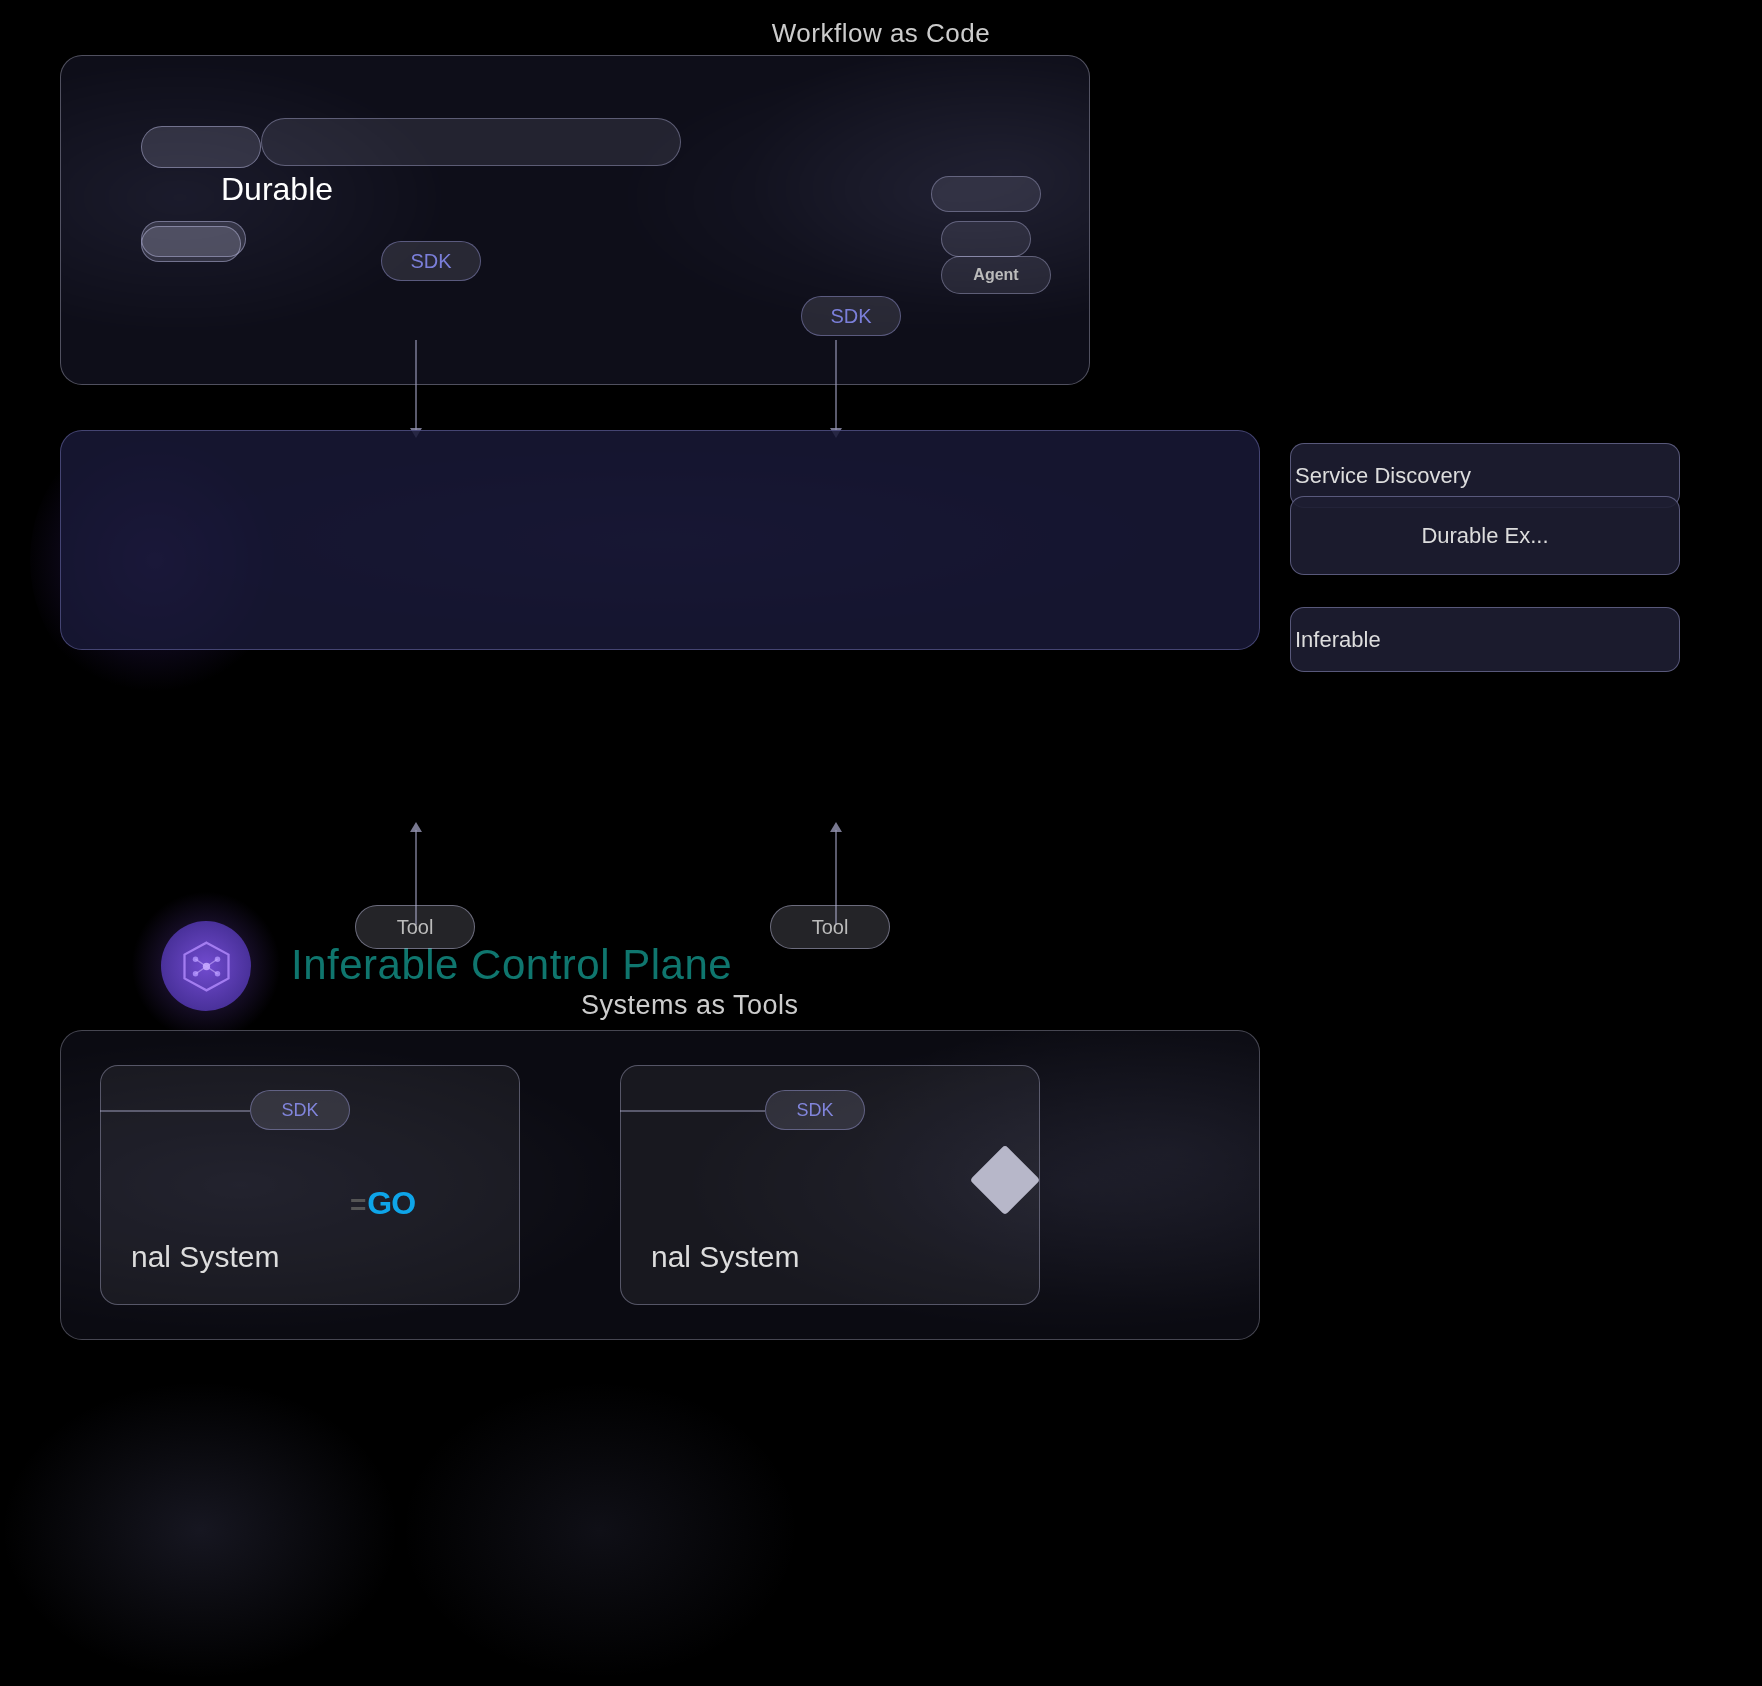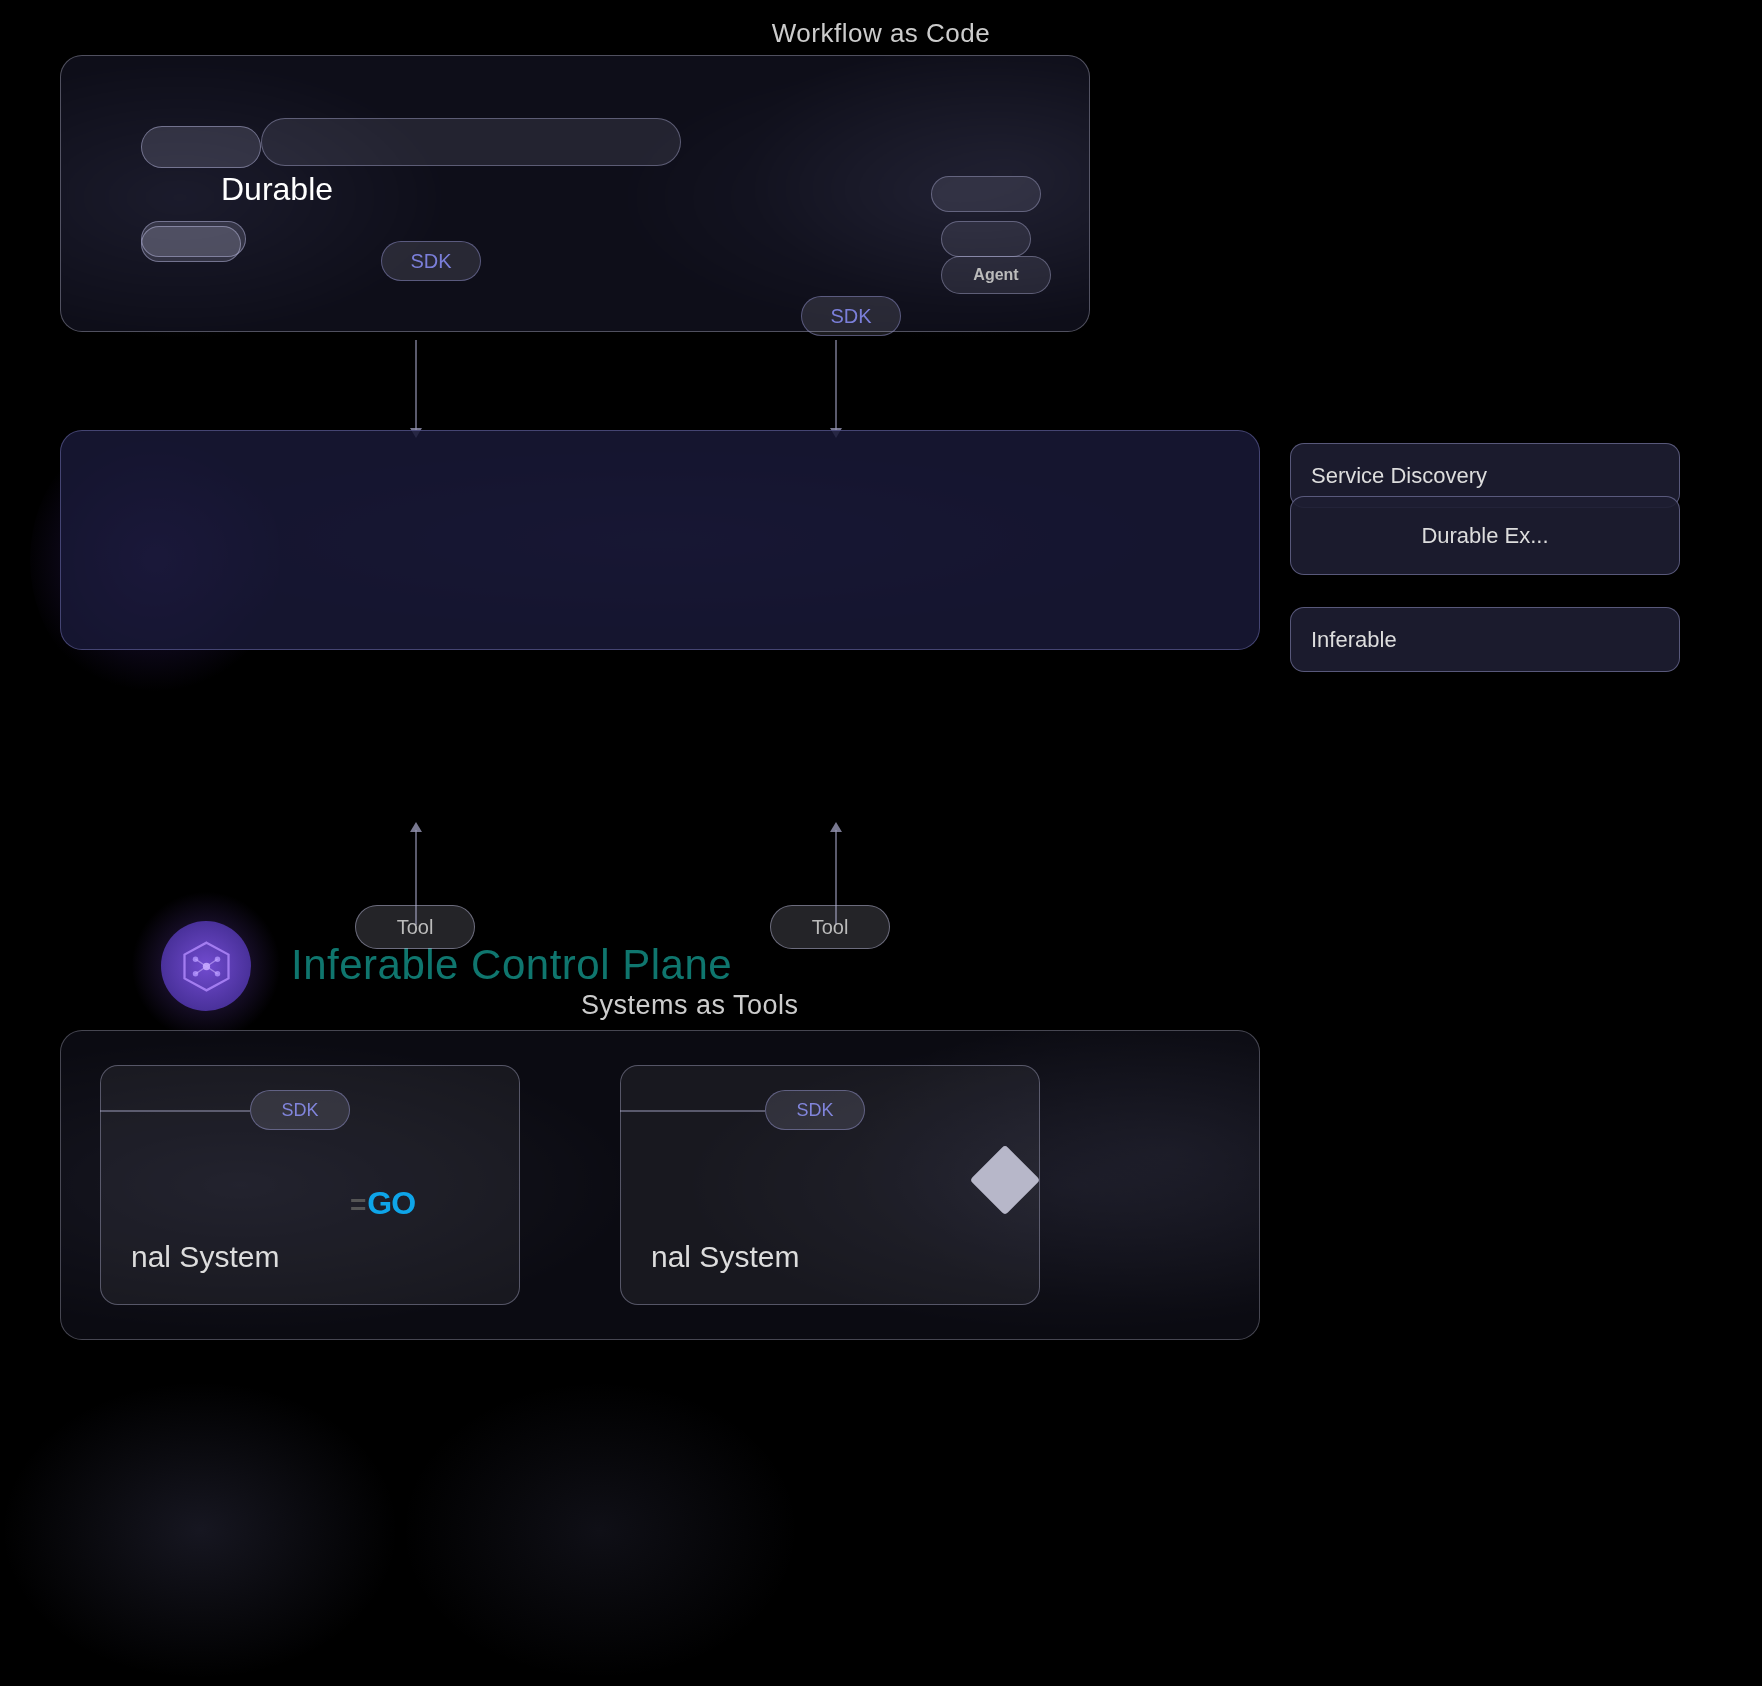--- a/index.html
+++ b/index.html
@@ -31,21 +31,21 @@
       font-size: 26px;
       letter-spacing: 0.5px;
       white-space: nowrap;
     }
 
     .workflow-box {
       position: absolute;
       top: 55px;
       left: 60px;
       width: 1030px;
-      height: 277px;
+      height: 330px;
       border: 1.5px solid rgba(180,180,200,0.4);
       border-radius: 22px;
       background: rgba(20,20,35,0.7);
       backdrop-filter: blur(4px);
     }
 
     
     .workflow-glow-left {
       position: absolute;
       top: 55px;
@@ -234,21 +234,21 @@
       letter-spacing: 0.5px;
     }
 
     
     .badge {
       position: absolute;
       border-radius: 14px;
       display: flex;
       align-items: center;
       justify-content: flex-start;
-      padding: 0 20px;
+      padding: 0 4px;
       color: #ddd;
       font-size: 22px;
       font-weight: 400;
     }
 
     .badge-service-discovery {
       top: 443px;
       left: 1290px;
       width: 390px;
       height: 65px;

